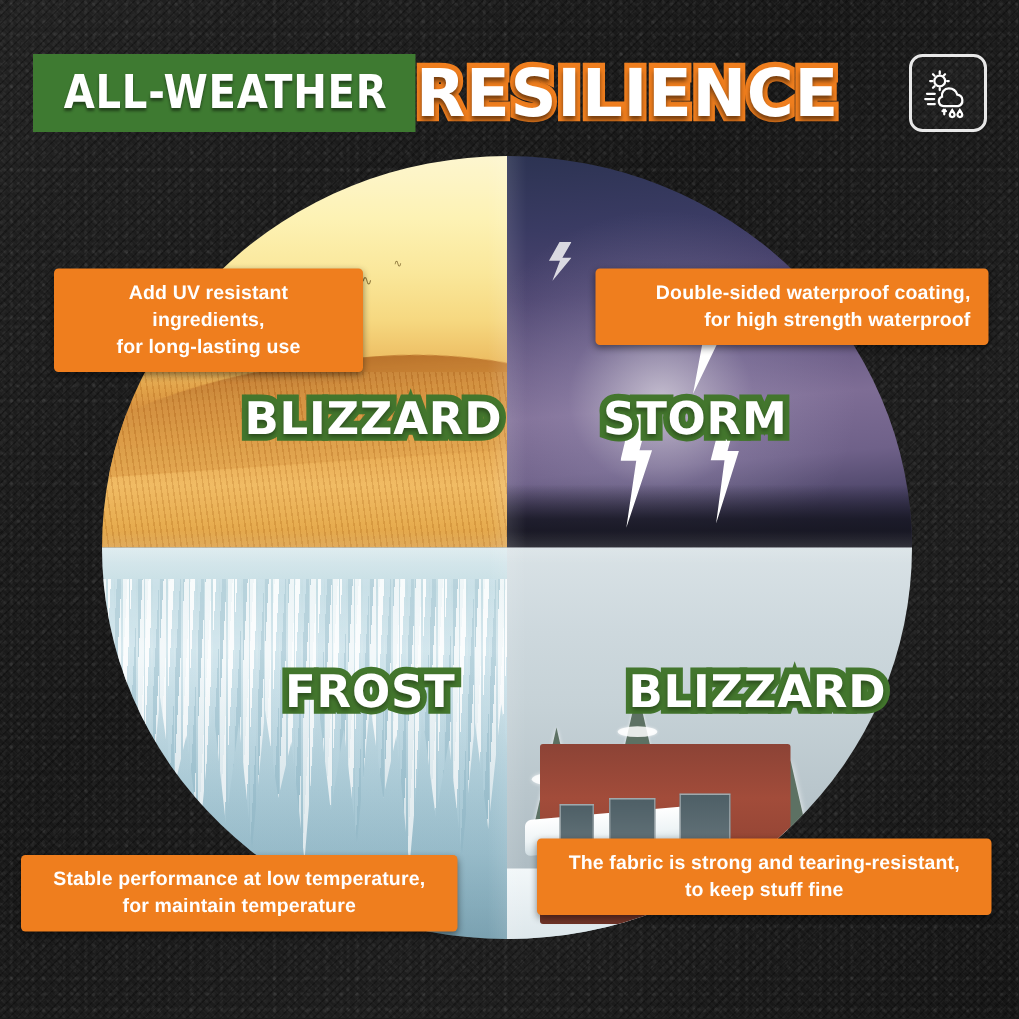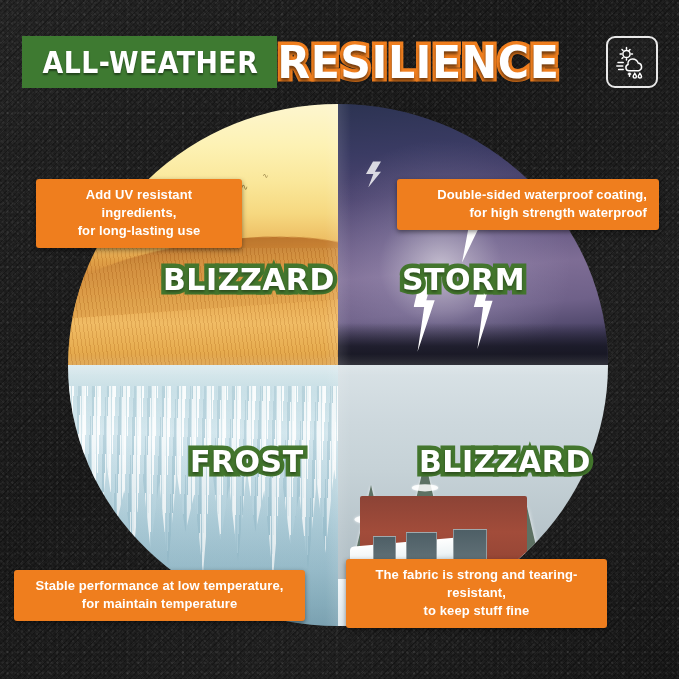--- a/index.html
+++ b/index.html
@@ -225,21 +225,21 @@
     text-align:center;
     padding:7px 12px 8px;
     border-radius:3px;
     box-shadow:0 2px 5px rgba(0,0,0,0.45);
     white-space:pre-line;
     letter-spacing:0.1px;
   }
   #caption-uv      { left:36px;  top:179px; width:206px; }
   #caption-water   { left:397px; top:179px; width:262px;text-align:right; }
   #caption-lowtemp { left:14px;  top:570px; width:291px; }
-  #caption-fabric  { left:346px; top:559px; width:261px; }
+  #caption-fabric  { left:358px; top:559px; width:303px; }
 
   
   .pill {
     position:absolute;
     color:#ffffff;
     font-family:"DejaVu Sans", sans-serif;
     font-weight:bold;
     font-size:30px;
     letter-spacing:0.5px;
     -webkit-text-stroke:9px #43762d;

